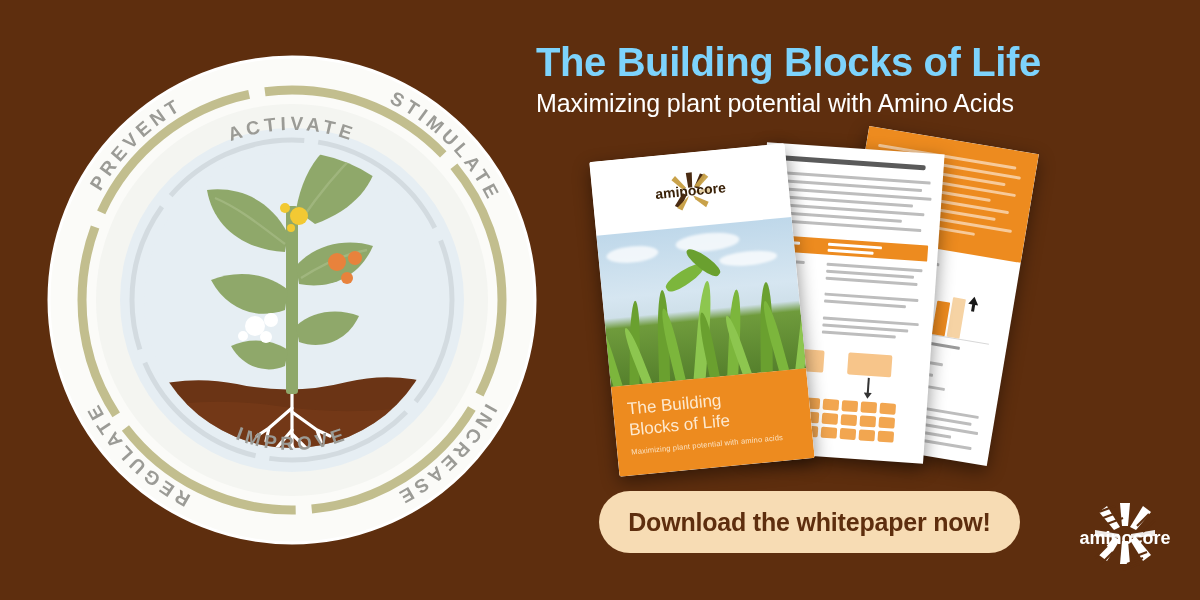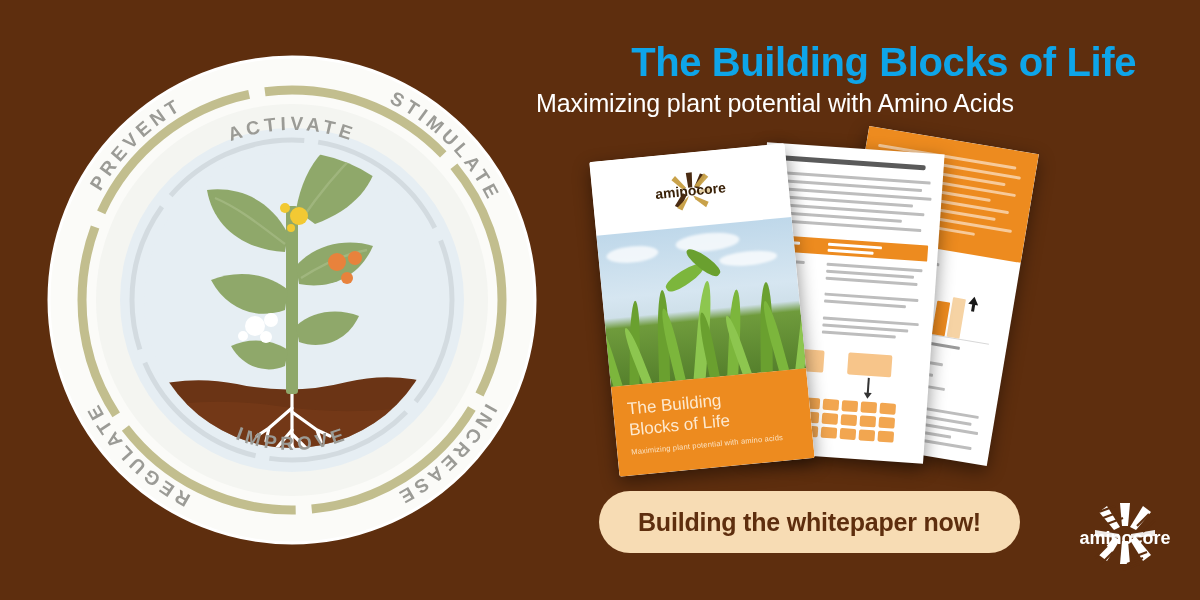--- a/index.html
+++ b/index.html
@@ -16,24 +16,23 @@
   .emblem-svg{width:100%;height:100%;display:block;}
   .ring-label{
     font-family:"Liberation Sans", sans-serif;
     font-size:19px;font-weight:600;letter-spacing:4.2px;
     fill:#9b9b96;
   }
 
   
   .headline-wrap{position:absolute;left:536px;top:40px;width:600px;}
   .headline{
-    font-size:40px;font-weight:bold;color:#0ea5e9;
+    font-size:40px;font-weight:bold;color:#7dd3fc;
     line-height:1.12;margin:0;white-space:nowrap;
     letter-spacing:-0.4px;
-    text-align:right;
   }
   .subhead{
     font-size:25px;color:#FFFFFF;margin:4px 0 0 0;
     white-space:nowrap;font-weight:400;letter-spacing:-0.1px;
   }
 
   
   .docs{position:absolute;left:580px;top:130px;width:480px;height:350px;}
   .doc{position:absolute;background:#ffffff;box-shadow:0 6px 18px rgba(0,0,0,.45);overflow:hidden;}
 
@@ -367,21 +366,21 @@
       <div class="cover-band">
         <div class="cover-title">
           <div>The Building</div>
           <div>Blocks of Life</div>
         </div>
         <div class="cover-sub">Maximizing plant potential with amino acids</div>
       </div>
     </div>
   </div>
 
-  <button class="cta">Building the whitepaper now!</button>
+  <button class="cta">Download the whitepaper now!</button>
 
   <svg class="corner-logo" viewBox="0 0 124 78" xmlns="http://www.w3.org/2000/svg">
     <g transform="translate(62,34)" fill="#FFFFFF">
       <path d="M -3 -8 L 3 -8 L 5 -31 L -5 -31 Z"></path>
       <path d="M 5 -7 L 11 -4 L 26 -22 L 18 -28 Z"></path>
       <path d="M -5 -7 L -11 -4 L -26 -22 L -18 -28 Z"></path>
       <path d="M 6 0 L 6 4 L 30 2 L 30 -4 Z" opacity=".9"></path>
       <path d="M -6 0 L -6 4 L -30 2 L -30 -4 Z" opacity=".9"></path>
       <path d="M 3 7 L -3 7 L -5 30 L 5 30 Z"></path>
       <path d="M 5 6 L 11 3 L 26 21 L 18 27 Z"></path>

